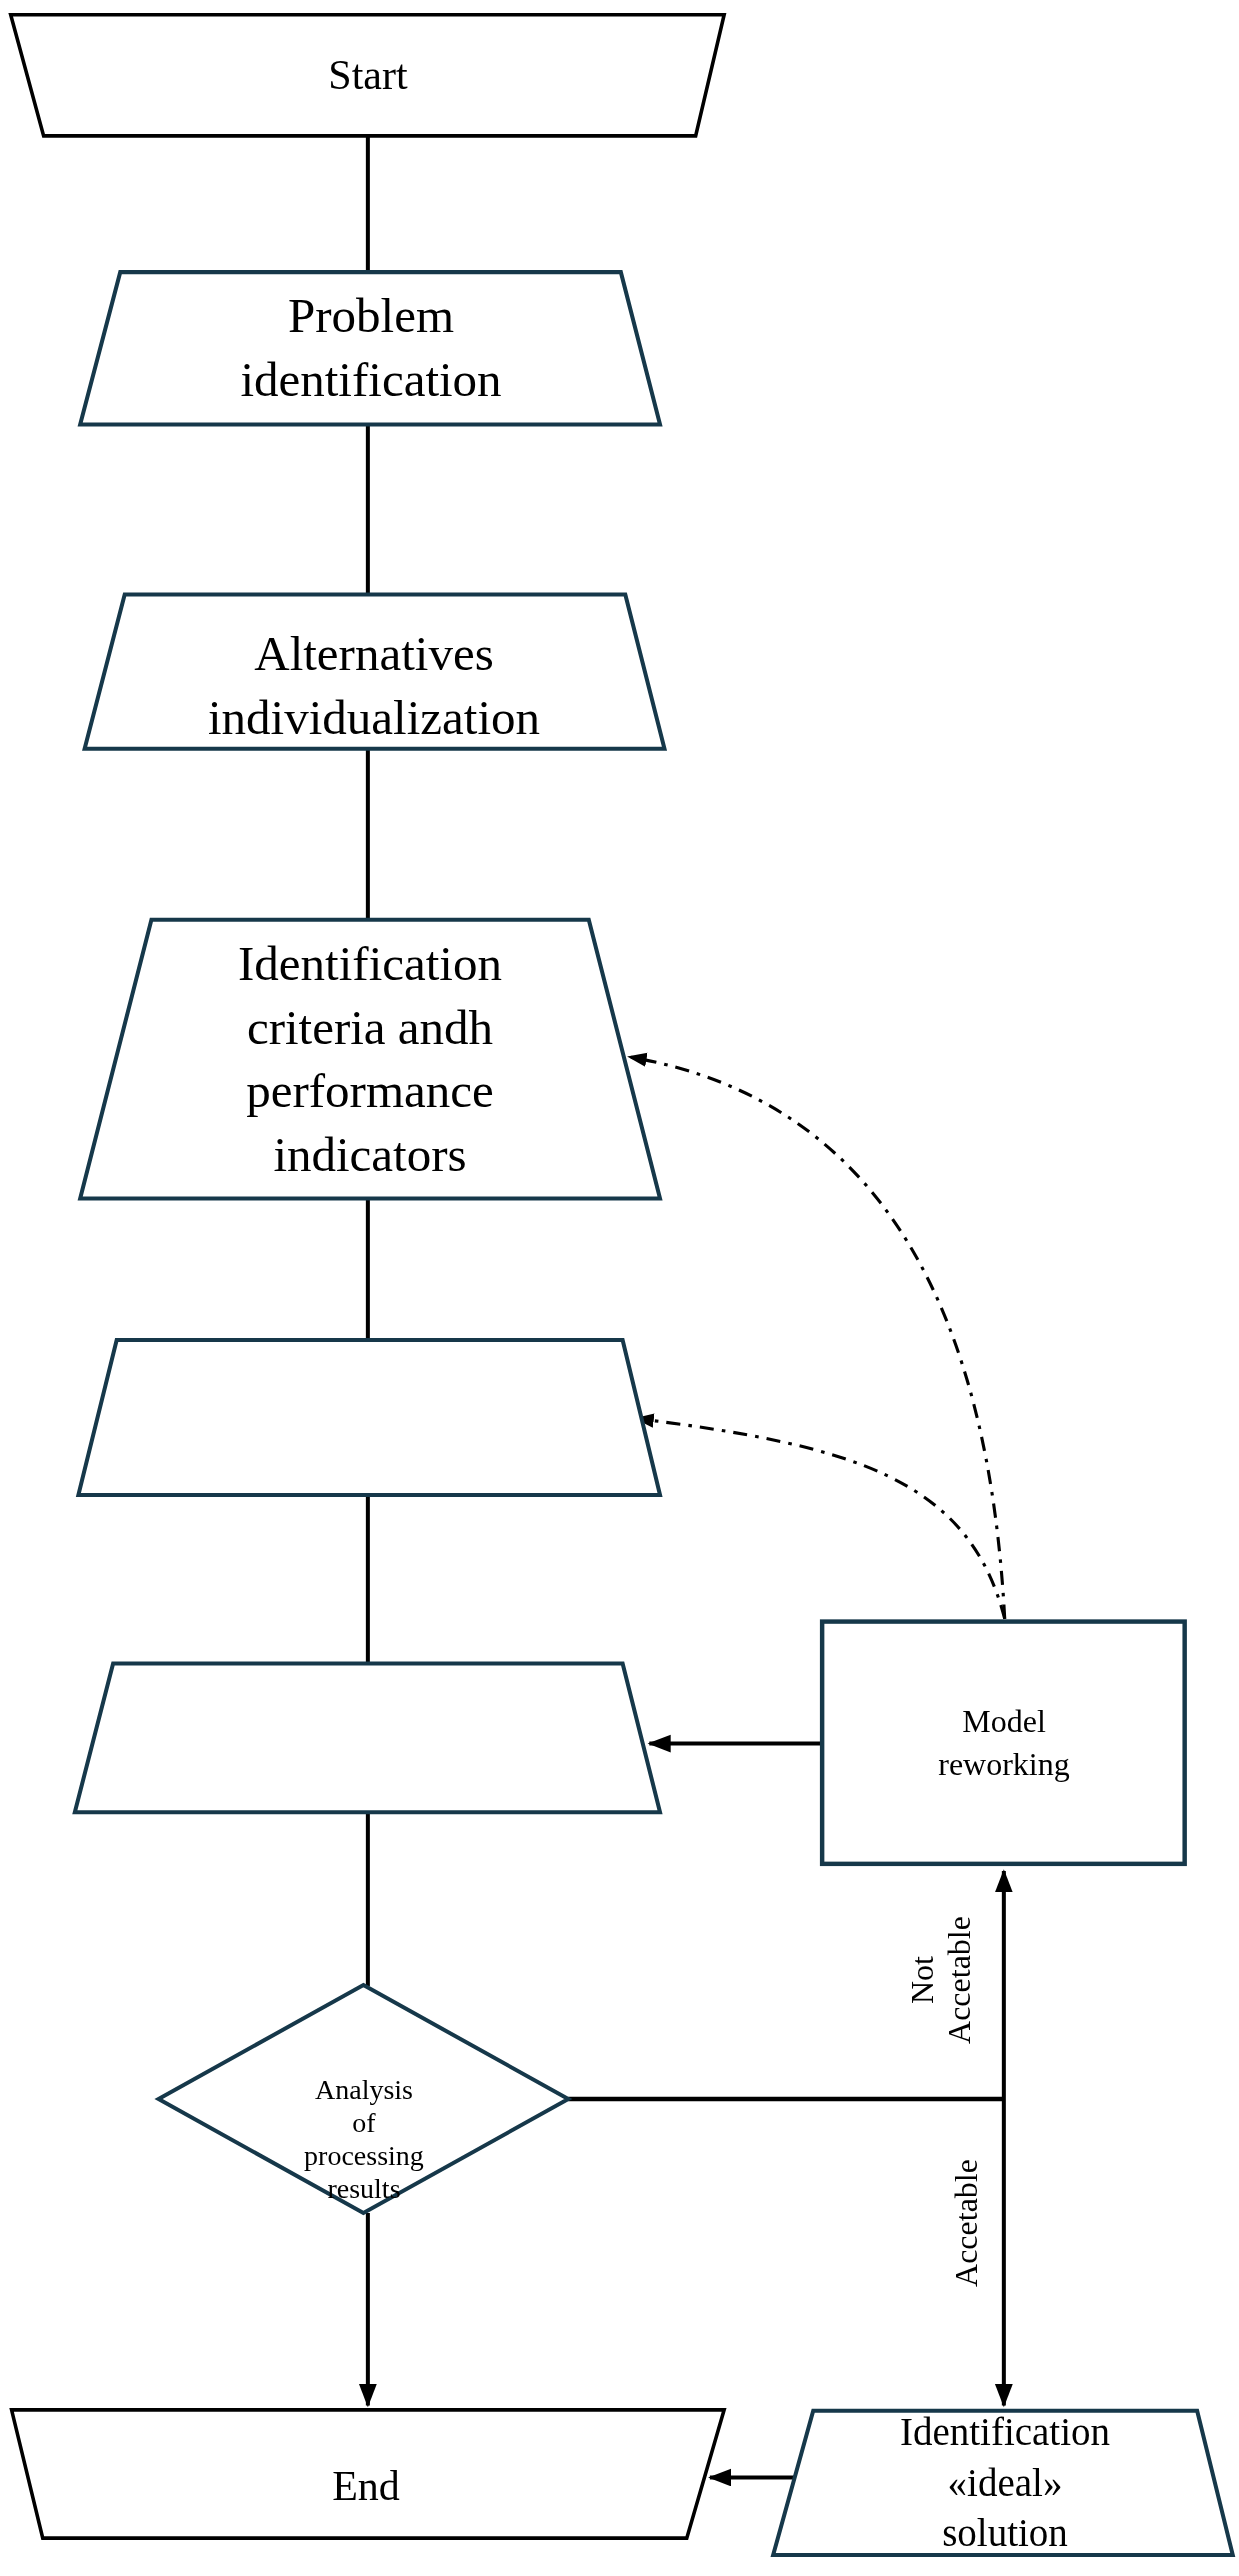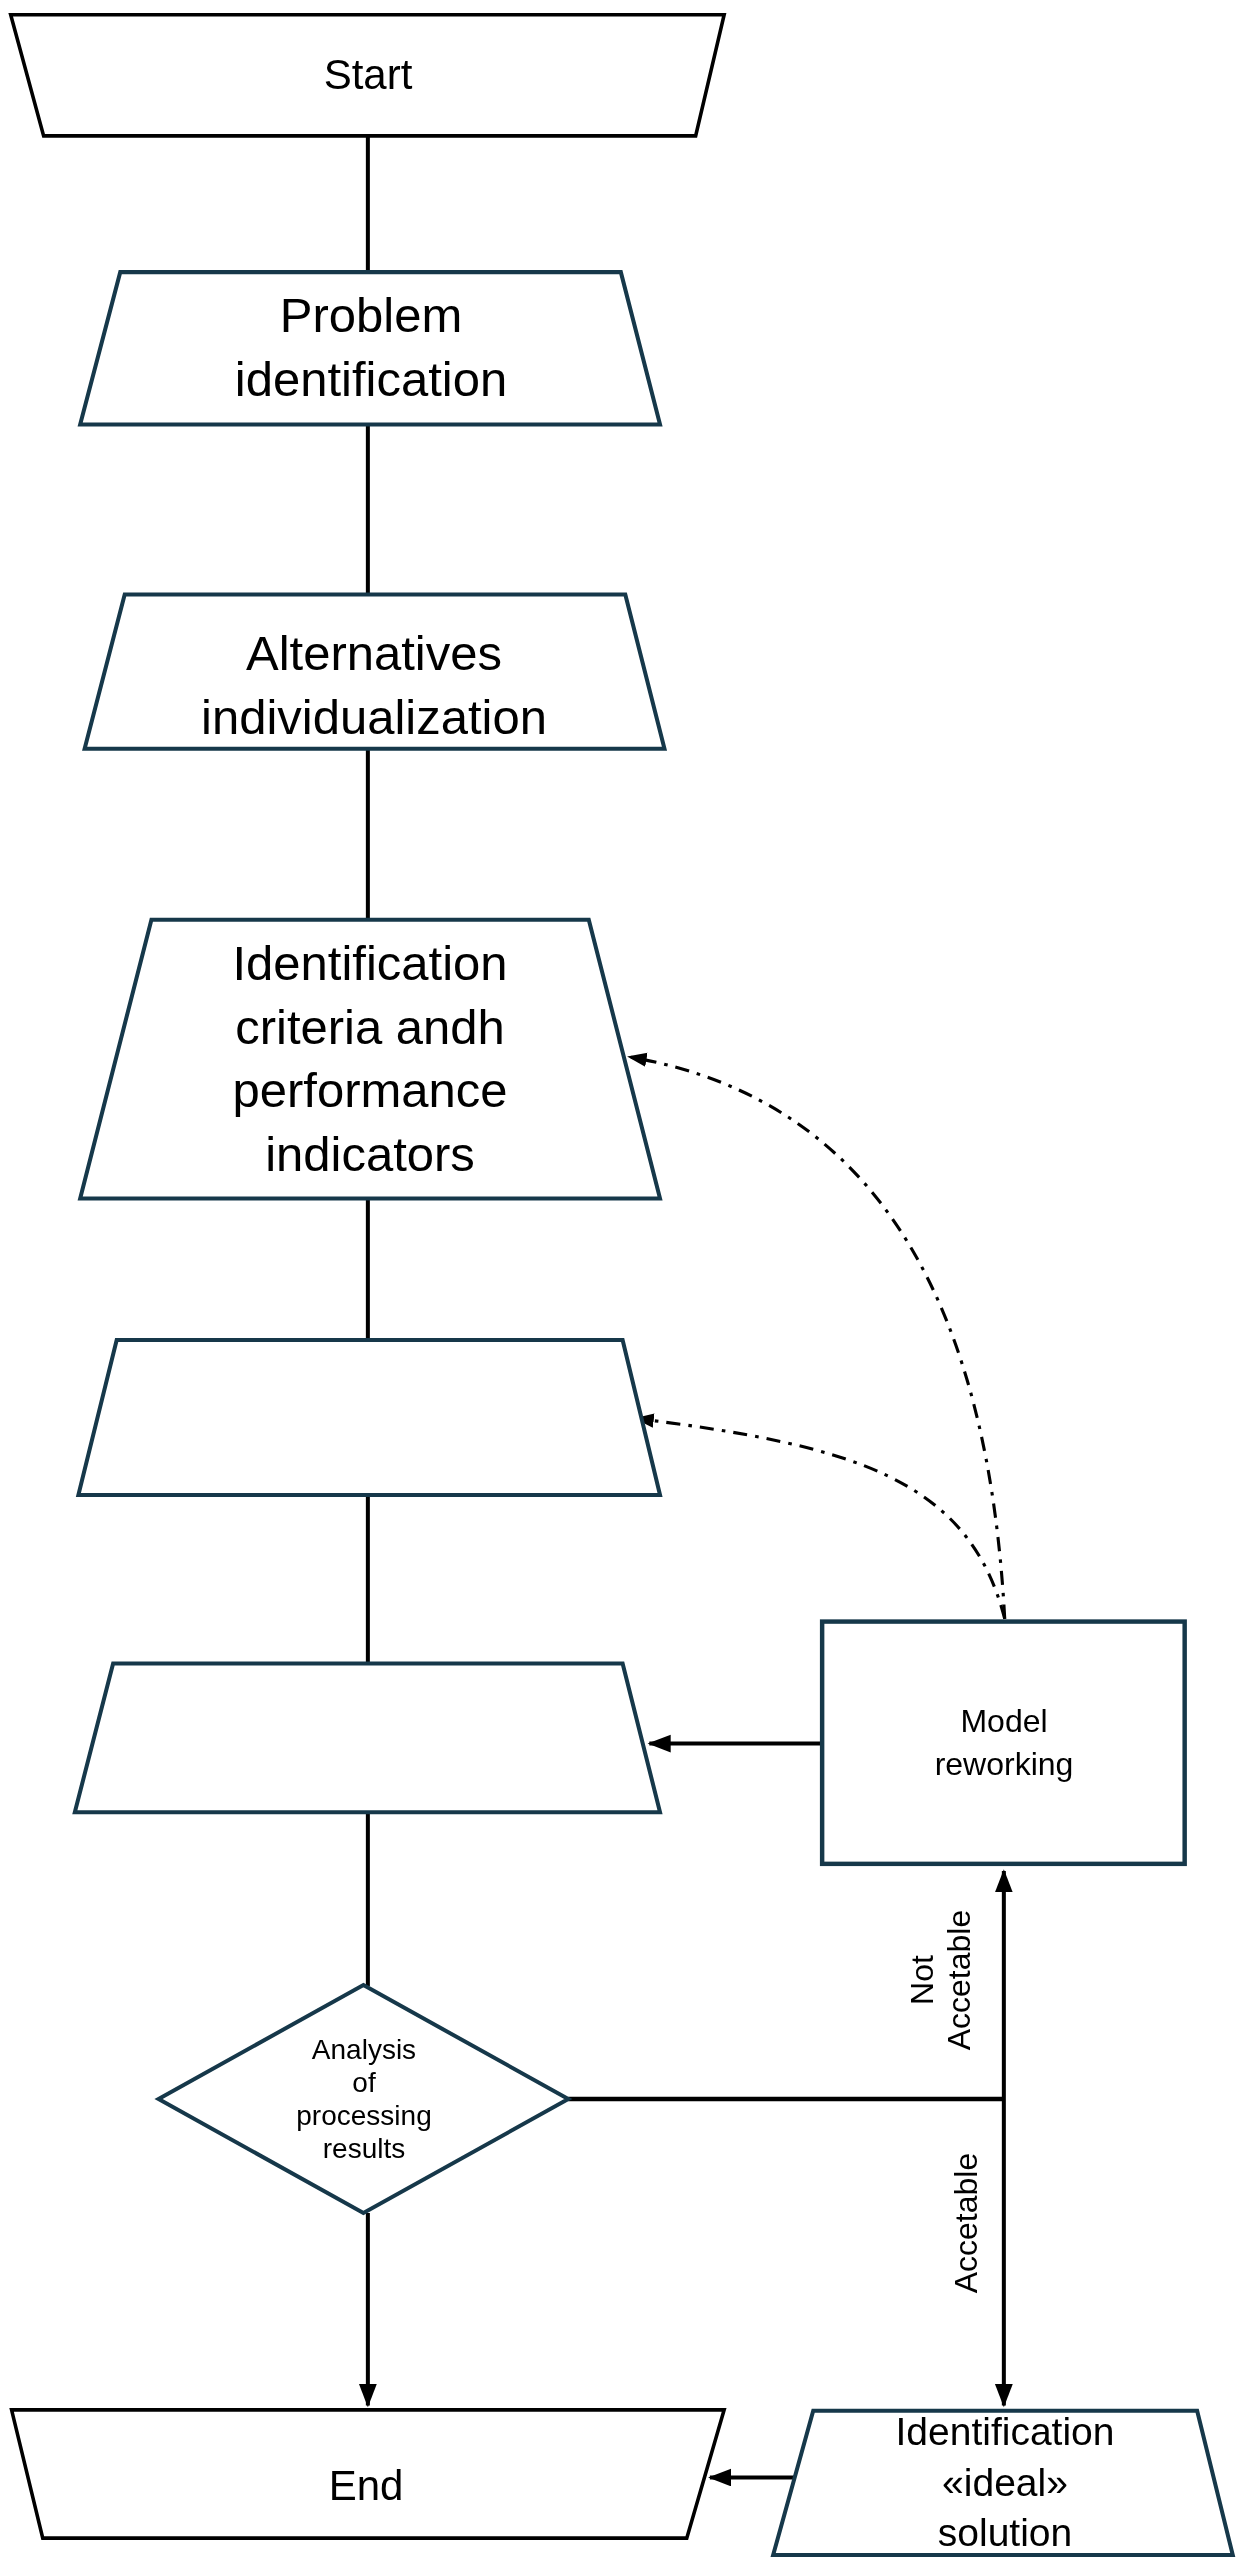--- a/index.html
+++ b/index.html
@@ -1,38 +1,38 @@
 <!DOCTYPE html>
 <html style="font-size:14.3px"><head>
 <meta charset="utf-8">
 <style>
   html, body { margin: 0; padding: 0; background: #ffffff; }
   .stage {
     position: relative;
     width: 1239px;
     height: 2576px;
     background: #ffffff;
-    font-family: Liberation Sans, sans-serif;
+    font-family: Liberation Serif, serif;
     overflow: hidden;
   }
   .stage svg { position: absolute; left: 0; top: 0; }
   .lbl {
     position: absolute;
     transform: translate(-50%, -50%);
     text-align: center;
     white-space: pre-line;
     color: #000000;
     line-height: 1.3;
   }
   .lbl.rot { transform: translate(-50%, -50%) rotate(-90deg); line-height: 1.15; }
   .fs-terminal { font-size: 42px; }
   .fs-main    { font-size: 49px; }
   .fs-ideal   { font-size: 39px; }
   .fs-small   { font-size: 32px; line-height: 1.35; }
-  .fs-diamond { font-size: 28px; line-height: 1.18; }
+  .fs-diamond { font-size: 28px; line-height: 1.18; margin-top: 40px; }
 </style>
 </head>
 <body>
 
 <div class="stage">
 
   <svg width="1239" height="2576" viewBox="0 0 1391 2891">
     <defs>
       <marker id="arr" markerUnits="userSpaceOnUse" markerWidth="30" markerHeight="24" refX="24" refY="10" orient="auto">
         <path d="M0,0 L26,10 L0,20 Z" fill="#000000"></path>

